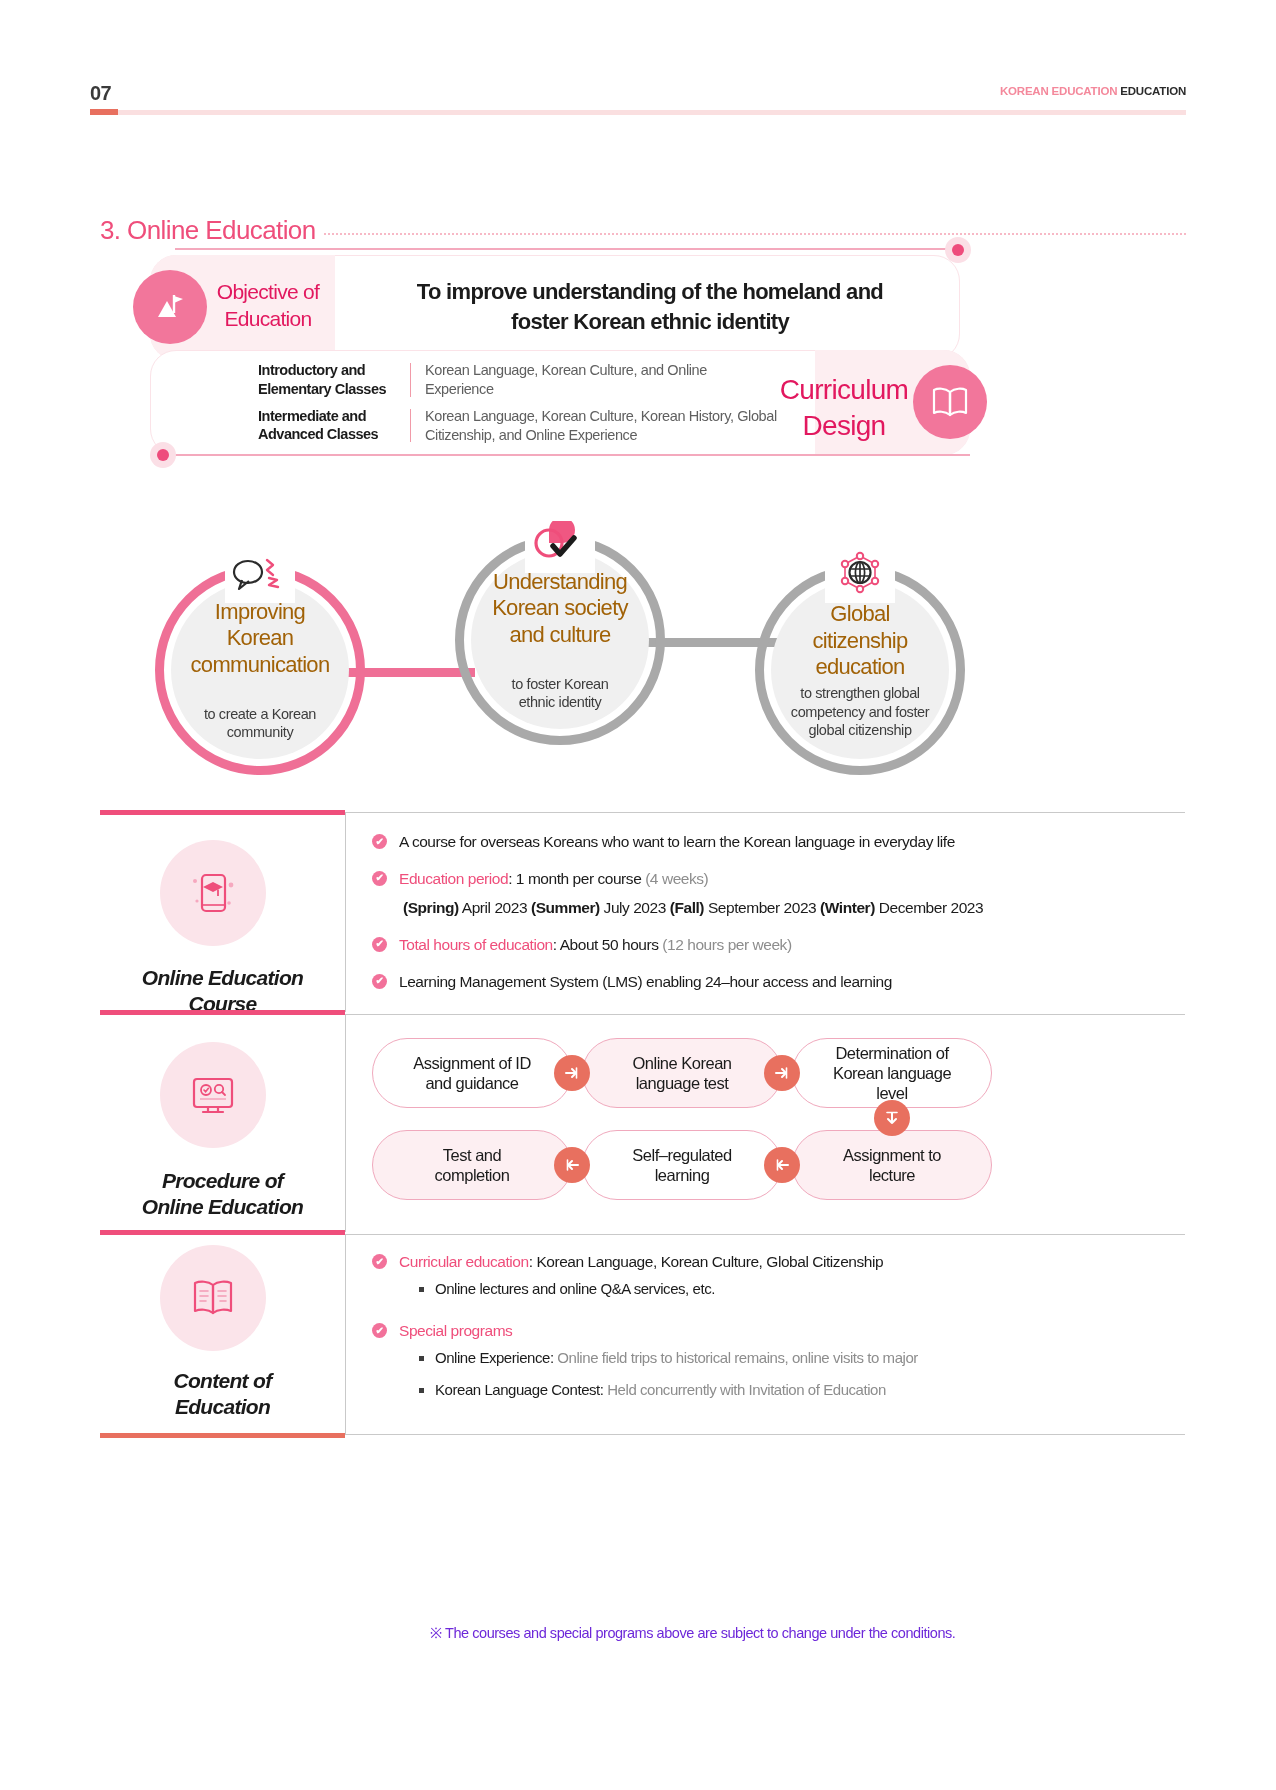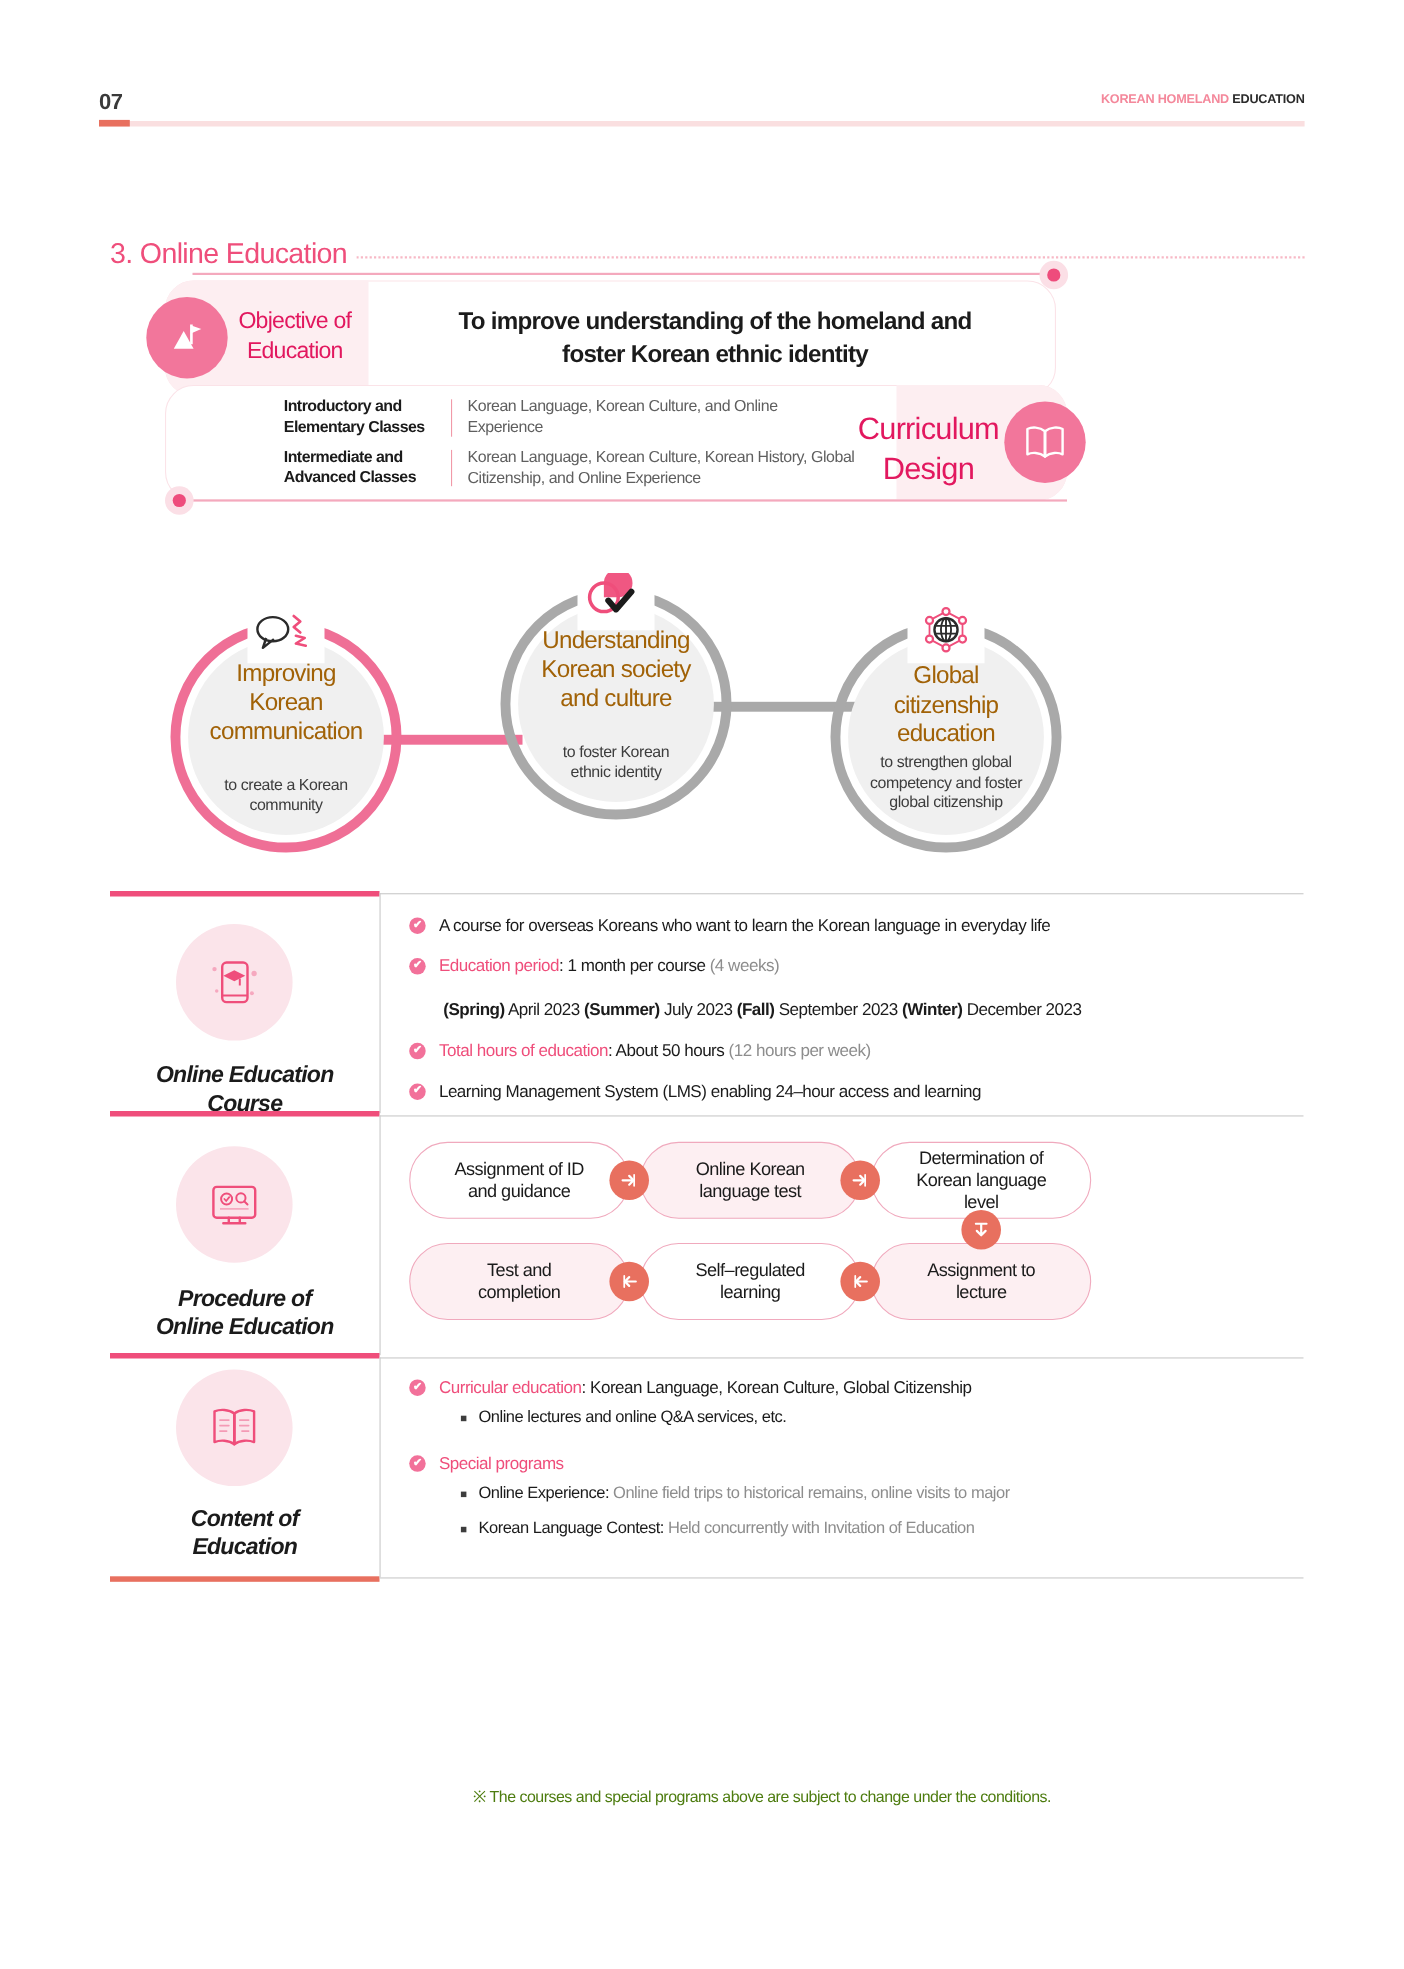--- a/index.html
+++ b/index.html
@@ -141,21 +141,21 @@
   .bullets { position:absolute; left:372px; width:810px; }
   .bullet { position:relative; padding-left:27px; margin-bottom:16px; font-size:15.5px; line-height:1.35; letter-spacing:-0.45px; color:#1b1b1b; }
   .bullet .chk {
     position:absolute; left:0; top:2px; width:15px; height:15px; border-radius:50%;
     background:#f2719a; color:#fff; font-size:10px; font-weight:700;
     display:flex; align-items:center; justify-content:center; line-height:1;
   }
   .k-pink { color:#ef4e7b; }
   .k-grey { color:#8d8d8d; }
   .k-bold { font-weight:700; }
-  .sub-line { margin-top:19px; margin-left:4px; font-size:15.5px; letter-spacing:-0.45px; }
+  .sub-line { margin-top:8px; margin-left:4px; font-size:15.5px; letter-spacing:-0.45px; }
   .dash-item { position:relative; padding-left:20px; margin:6px 0 0 16px; font-size:15px; letter-spacing:-0.45px; line-height:1.35; }
   .dash-item::before {
     content:""; position:absolute; left:4px; top:8px; width:5px; height:5px; background:#3d3d3d;
   }
 
   
   .flow { position:absolute; left:372px; width:800px; }
   .flow-row { position:relative; height:70px; margin-bottom:14px; }
   .fbox {
     position:absolute; top:0; width:200px; height:70px; border-radius:36px;
@@ -165,34 +165,34 @@
   }
   .fbox.fill { background:#fdeff2; }
   .fbox.plain { background:#ffffff; }
   .farrow {
     position:absolute; width:36px; height:36px; border-radius:50%; background:#e8705f;
     color:#fff; display:flex; align-items:center; justify-content:center; z-index:4;
   }
 
   .footnote {
     position:absolute; left:430px; top:1622px; width:760px;
-    font-size:14.5px; color:#4d7c0f; letter-spacing:-0.45px;
+    font-size:14.5px; color:#6d28d9; letter-spacing:-0.45px;
   }
 </style>
 </head>
 <body>
 
 <div class="page">
 
   <div class="header">
     <div class="pg-num">07</div>
     <div class="hdr-line"></div>
     <div class="pg-rule"></div>
     <div class="hdr-brand">
-      <span class="b1">KOREAN HOMELAND </span><span class="b2">EDUCATION</span>
+      <span class="b1">KOREAN EDUCATION </span><span class="b2">EDUCATION</span>
     </div>
   </div>
 
   <div class="sec-dots"></div>
   <div class="sec-title">3. Online Education</div>
 
   <div class="line-tr"></div>
   <div class="dot-tr"></div>
   <div class="obj-wrap">
     <div class="obj-band"></div>

